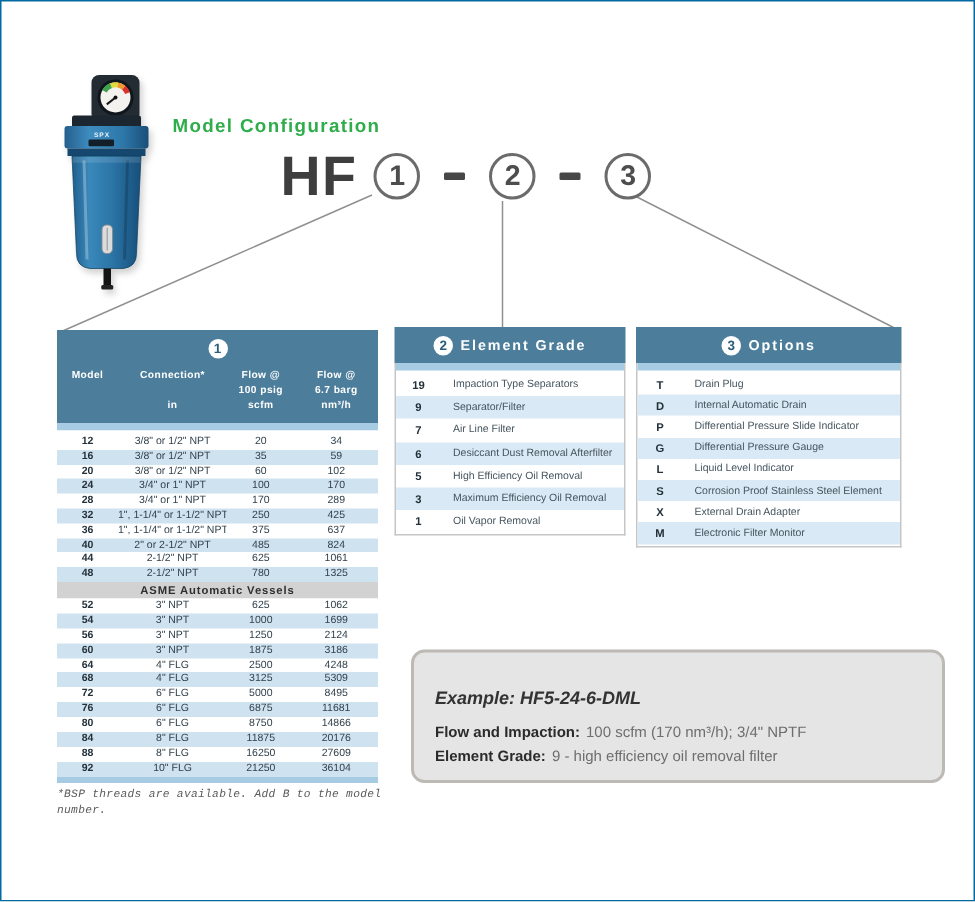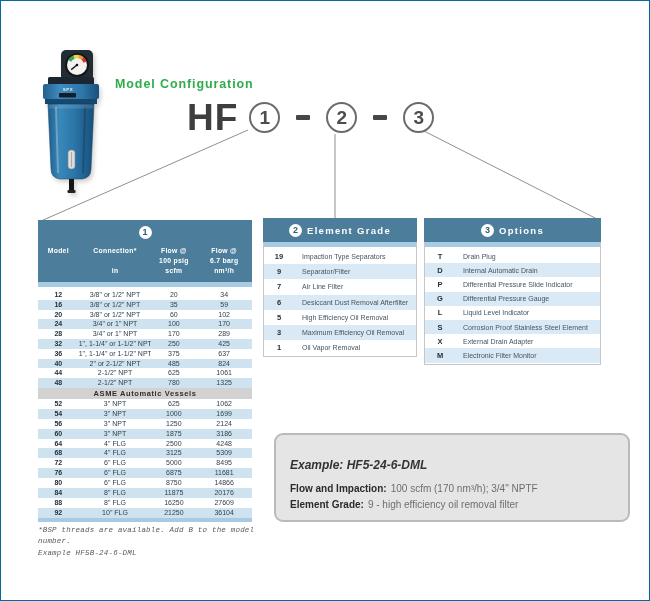--- a/index.html
+++ b/index.html
@@ -321,21 +321,20 @@
           <div class="cell conn">10" FLG</div>
           <div class="cell scfm">21250</div>
           <div class="cell nm3h">36104</div>
         </div>
       </div>
     <div class="bottom-stripe"></div>
   </div>
 
   <div class="footnote">
     <div>*BSP threads are available. Add B to the model number.</div>
-    <div>Example HF5B-24-6-DML</div>
   </div>
 
   <div class="cat-table" id="table2">
     <div class="t-head">
       <div class="t-title">
         <span class="badge">2</span>
         <span class="title-text">Element Grade</span>
       </div>
     </div>
     <div class="code-body">

